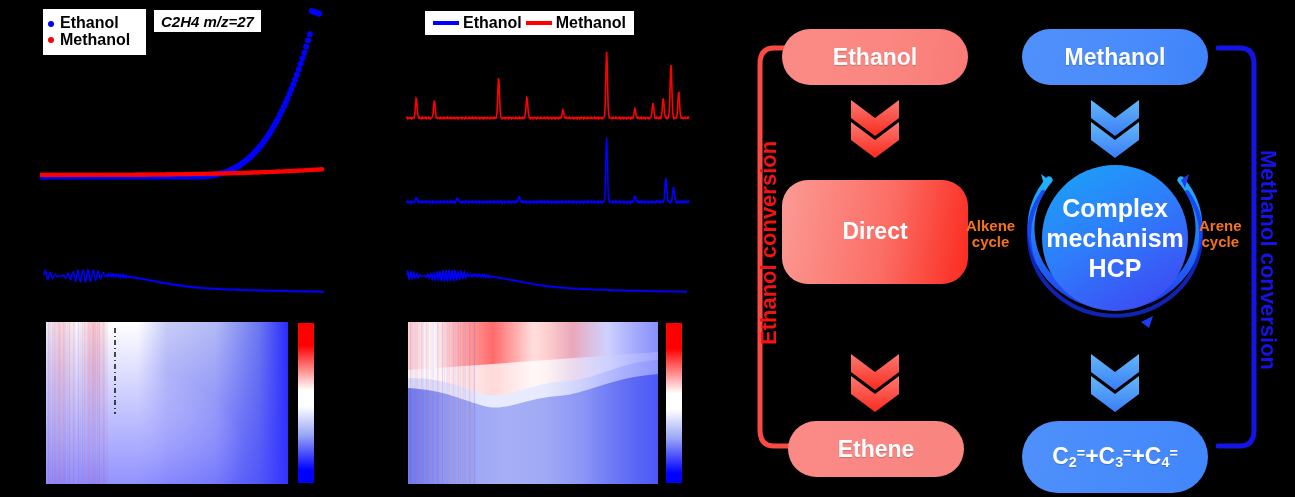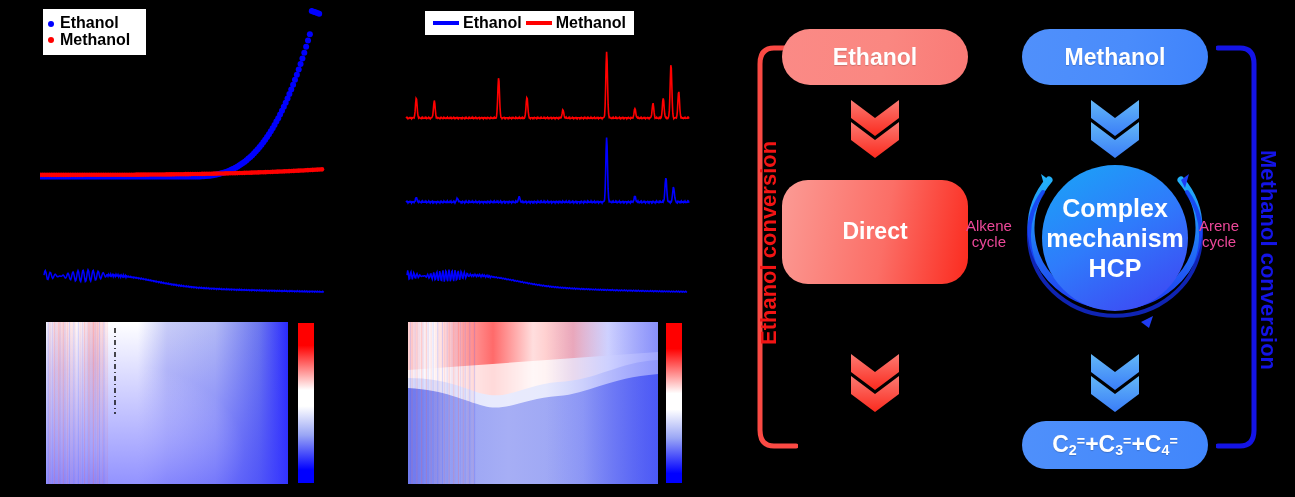--- a/index.html
+++ b/index.html
@@ -50,21 +50,21 @@
     display:flex;align-items:center;justify-content:center;
     color:#fff;font-weight:bold;font-size:23px;line-height:1.18;text-align:center;box-sizing:border-box;
   }
   .circle-core{
     position:absolute;border-radius:50%;
     background:linear-gradient(150deg,#19a6f7 0%,#2f7bfb 48%,#4040f2 100%);
     display:flex;align-items:center;justify-content:center;
     color:#fff;font-weight:bold;font-size:25px;line-height:1.2;text-align:center;
   }
   .cyc-label{
-    position:absolute;color:#ec4899;font-weight:normal;font-size:15px;line-height:1.05;
+    position:absolute;color:#f97316;font-weight:bold;font-size:15px;line-height:1.05;
     text-align:center;white-space:nowrap;
   }
   .vert-label{
     position:absolute;font-weight:bold;font-size:22px;white-space:nowrap;
     transform-origin:0 0;
   }
   .vert-eth{color:#f21414;}
   .vert-met{color:#1414e6;}
   .chev{position:absolute;}
   .bracket{position:absolute;}
@@ -362,20 +362,21 @@
     <div class="legend-row">
       <span class="legend-dot" style="background:#0000ff"></span>
       <span class="legend-label">Ethanol</span>
     </div>
     <div class="legend-row">
       <span class="legend-dot" style="background:#ff0000"></span>
       <span class="legend-label">Methanol</span>
     </div>
   </div>
 
+  <div class="tag-box" style="left:153px;top:9px;height:24px;">C2H4 m/z=27</div>
 
   <div class="panel" style="left:400px;top:40px;width:295px;height:170px;">
     <svg width="295" height="170" viewBox="0 0 295 170">
       <rect x="0" y="0" width="295" height="170" fill="#000"></rect>
       <path id="spec-red" fill="none" stroke="#ff0000" stroke-width="1.6" d="M6.0,78.0L6.5,77.5L7.0,78.0L7.5,77.6L8.0,78.7L8.5,78.1L9.0,78.3L9.5,77.7L10.0,77.5L10.5,78.2L11.1,77.9L11.6,78.8L12.1,77.8L12.6,78.0L13.1,77.6L13.6,77.6L14.1,77.9L14.6,75.5L15.1,71.4L15.6,63.3L16.1,58.5L16.6,59.3L17.1,65.8L17.6,73.0L18.1,76.1L18.6,77.9L19.1,77.2L19.6,77.9L20.1,78.0L20.7,78.3L21.2,78.6L21.7,77.6L22.2,78.0L22.7,77.3L23.2,78.3L23.7,78.2L24.2,78.3L24.7,78.3L25.2,77.3L25.7,78.0L26.2,77.6L26.7,78.6L27.2,78.3L27.7,78.0L28.2,77.9L28.7,77.3L29.2,78.3L29.8,77.9L30.3,78.7L30.8,78.0L31.3,77.7L31.8,77.6L32.3,76.5L32.8,75.2L33.3,69.7L33.8,64.2L34.3,60.5L34.8,63.3L35.3,69.6L35.8,74.4L36.3,77.8L36.8,77.7L37.3,78.2L37.8,77.5L38.3,77.7L38.8,78.2L39.4,78.1L39.9,78.7L40.4,77.6L40.9,78.0L41.4,77.5L41.9,78.0L42.4,78.5L42.9,78.1L43.4,78.4L43.9,77.3L44.4,78.0L44.9,77.7L45.4,78.3L45.9,78.5L46.4,77.9L46.9,78.1L47.4,77.2L47.9,78.2L48.4,78.0L49.0,78.5L49.5,78.3L50.0,77.5L50.5,78.0L51.0,77.4L51.5,78.5L52.0,78.2L52.5,78.3L53.0,78.0L53.5,77.4L54.0,78.1L54.5,77.7L55.0,78.7L55.5,78.0L56.0,78.1L56.5,77.7L57.0,77.4L57.5,78.4L58.1,78.0L58.6,78.7L59.1,77.7L59.6,77.8L60.1,77.7L60.6,77.7L61.1,78.6L61.6,78.0L62.1,78.5L62.6,77.4L63.1,77.8L63.6,77.9L64.1,78.1L64.6,78.7L65.1,77.8L65.6,78.2L66.1,77.3L66.6,78.0L67.1,78.2L67.7,78.2L68.2,78.5L68.7,77.5L69.2,78.0L69.7,77.4L70.2,78.3L70.7,78.4L71.2,78.1L71.7,78.2L72.2,77.2L72.7,78.1L73.2,77.7L73.7,78.6L74.2,78.3L74.7,77.8L75.2,77.9L75.7,77.3L76.2,78.4L76.8,78.0L77.3,78.6L77.8,78.0L78.3,77.6L78.8,77.9L79.3,77.5L79.8,78.7L80.3,78.0L80.8,78.3L81.3,77.7L81.8,77.5L82.3,78.1L82.8,77.9L83.3,78.8L83.8,77.8L84.3,78.0L84.8,77.5L85.3,77.7L85.8,78.4L86.4,78.0L86.9,78.6L87.4,77.5L87.9,77.9L88.4,77.6L88.9,78.0L89.4,78.6L89.9,78.0L90.4,78.3L90.9,77.3L91.4,78.0L91.9,77.9L92.4,78.3L92.9,78.5L93.4,77.7L93.9,78.1L94.4,77.3L94.9,78.2L95.4,78.1L96.0,78.1L96.5,76.8L97.0,71.5L97.5,61.9L98.0,47.0L98.5,38.2L99.0,41.0L99.5,54.3L100.0,67.3L100.5,74.0L101.0,77.5L101.5,77.7L102.0,78.7L102.5,78.0L103.0,77.8L103.5,77.8L104.0,77.5L104.5,78.5L105.0,78.0L105.6,78.6L106.1,77.7L106.6,77.7L107.1,77.8L107.6,77.8L108.1,78.7L108.6,77.9L109.1,78.3L109.6,77.4L110.1,77.7L110.6,78.1L111.1,78.1L111.6,78.7L112.1,77.6L112.6,78.0L113.1,77.4L113.6,78.0L114.1,78.4L114.7,78.1L115.2,78.5L115.7,77.3L116.2,78.0L116.7,77.6L117.2,78.3L117.7,78.5L118.2,77.9L118.7,78.1L119.2,77.2L119.7,78.2L120.2,77.9L120.7,78.5L121.2,78.3L121.7,77.6L122.2,78.0L122.7,77.3L123.2,78.5L123.7,78.1L124.3,78.3L124.8,77.2L125.3,74.4L125.8,69.7L126.3,61.9L126.8,57.9L127.3,58.8L127.8,65.8L128.3,72.2L128.8,75.7L129.3,77.9L129.8,77.9L130.3,78.7L130.8,77.8L131.3,77.9L131.8,77.6L132.3,77.7L132.8,78.6L133.4,78.0L133.9,78.5L134.4,77.4L134.9,77.8L135.4,77.8L135.9,78.1L136.4,78.7L136.9,77.8L137.4,78.2L137.9,77.3L138.4,78.0L138.9,78.1L139.4,78.3L139.9,78.5L140.4,77.5L140.9,78.0L141.4,77.4L141.9,78.3L142.4,78.3L143.0,78.2L143.5,78.2L144.0,77.3L144.5,78.1L145.0,77.7L145.5,78.6L146.0,78.3L146.5,77.9L147.0,77.9L147.5,77.3L148.0,78.3L148.5,77.9L149.0,78.6L149.5,78.0L150.0,77.7L150.5,77.8L151.0,77.5L151.5,78.6L152.0,78.0L152.6,78.4L153.1,77.7L153.6,77.5L154.1,78.0L154.6,77.8L155.1,78.8L155.6,77.9L156.1,78.1L156.6,77.5L157.1,77.7L157.6,78.3L158.1,78.1L158.6,78.7L159.1,77.5L159.6,77.9L160.1,77.5L160.6,77.8L161.1,77.7L161.7,75.6L162.2,73.2L162.7,69.8L163.2,70.3L163.7,72.4L164.2,75.7L164.7,77.6L165.2,77.5L165.7,78.0L166.2,77.2L166.7,78.2L167.2,78.1L167.7,78.4L168.2,78.3L168.7,77.5L169.2,78.0L169.7,77.4L170.2,78.6L170.7,78.2L171.3,78.2L171.8,77.9L172.3,77.3L172.8,78.1L173.3,77.8L173.8,78.7L174.3,78.0L174.8,77.9L175.3,77.7L175.8,77.5L176.3,78.5L176.8,78.0L177.3,78.7L177.8,77.7L178.3,77.7L178.8,77.8L179.3,77.8L179.8,78.7L180.3,77.9L180.9,78.4L181.4,77.4L181.9,77.7L182.4,78.0L182.9,78.1L183.4,78.7L183.9,77.7L184.4,78.1L184.9,77.3L185.4,78.0L185.9,78.3L186.4,78.2L186.9,78.5L187.4,77.4L187.9,78.0L188.4,77.5L188.9,78.3L189.4,78.4L190.0,78.0L190.5,78.2L191.0,77.2L191.5,78.1L192.0,77.8L192.5,78.5L193.0,78.3L193.5,77.7L194.0,77.9L194.5,77.3L195.0,78.4L195.5,78.1L196.0,78.5L196.5,78.0L197.0,77.5L197.5,78.0L198.0,77.6L198.5,78.7L199.0,78.0L199.6,78.2L200.1,77.7L200.6,77.5L201.1,78.2L201.6,77.9L202.1,78.8L202.6,77.8L203.1,77.9L203.6,77.5L204.1,77.1L204.6,75.3L205.1,66.3L205.6,48.6L206.1,24.2L206.6,11.9L207.1,20.9L207.6,43.9L208.1,64.4L208.6,73.7L209.2,77.4L209.7,77.1L210.2,78.0L210.7,78.0L211.2,78.3L211.7,78.5L212.2,77.6L212.7,78.0L213.2,77.3L213.7,78.3L214.2,78.2L214.7,78.3L215.2,78.2L215.7,77.3L216.2,78.0L216.7,77.6L217.2,78.6L217.7,78.2L218.3,78.0L218.8,77.9L219.3,77.3L219.8,78.3L220.3,77.9L220.8,78.7L221.3,78.0L221.8,77.7L222.3,77.8L222.8,77.5L223.3,78.6L223.8,78.0L224.3,78.5L224.8,77.7L225.3,77.6L225.8,77.9L226.3,77.8L226.8,78.8L227.3,77.9L227.9,78.2L228.4,77.4L228.9,77.7L229.4,78.2L229.9,78.1L230.4,78.7L230.9,77.6L231.4,78.0L231.9,77.5L232.4,77.9L232.9,78.0L233.4,76.4L233.9,74.2L234.4,69.8L234.9,68.7L235.4,69.8L235.9,73.6L236.4,76.5L236.9,77.3L237.5,78.0L238.0,77.2L238.5,78.2L239.0,78.0L239.5,78.5L240.0,78.3L240.5,77.5L241.0,78.0L241.5,77.4L242.0,78.5L242.5,78.1L243.0,78.3L243.5,77.9L244.0,77.4L244.5,78.1L245.0,77.7L245.5,78.7L246.0,78.0L246.5,78.0L247.1,77.7L247.6,77.5L248.1,78.4L248.6,78.0L249.1,78.7L249.6,77.7L250.1,77.8L250.6,77.4L251.1,76.6L251.6,74.9L252.1,69.5L252.6,65.2L253.1,63.1L253.6,66.9L254.1,72.2L254.6,76.0L255.1,78.2L255.6,77.7L256.2,78.1L256.7,77.3L257.2,78.0L257.7,78.2L258.2,78.2L258.7,78.5L259.2,77.4L259.7,78.0L260.2,77.4L260.7,78.2L261.2,77.4L261.7,74.6L262.2,69.2L262.7,61.3L263.2,58.3L263.7,60.7L264.2,68.3L264.7,74.0L265.2,76.6L265.8,77.7L266.3,77.3L266.8,78.4L267.3,78.0L267.8,78.5L268.3,77.7L268.8,75.8L269.3,70.9L269.8,57.9L270.3,40.0L270.8,25.2L271.3,28.0L271.8,44.3L272.3,62.1L272.8,73.2L273.3,76.8L273.8,78.6L274.3,77.8L274.8,78.0L275.4,77.5L275.9,77.6L276.4,77.9L276.9,75.6L277.4,71.1L277.9,61.2L278.4,53.3L278.9,51.9L279.4,59.2L279.9,69.0L280.4,74.5L280.9,77.5L281.4,77.1L281.9,78.0L282.4,77.9L282.9,78.3L283.4,78.5L283.9,77.7L284.5,78.0L285.0,77.3L285.5,78.3L286.0,78.2L286.5,78.3L287.0,78.2L287.5,77.4L288.0,78.0L288.5,77.5L289.0,78.6"></path>
       <path id="spec-blue" fill="none" stroke="#0000ff" stroke-width="1.6" d="M6.0,162.0L6.5,161.4L7.0,161.9L7.5,161.5L8.0,162.9L8.5,162.1L9.0,162.3L9.5,161.6L10.0,161.3L10.5,162.2L11.1,161.9L11.6,163.0L12.1,161.8L12.6,162.0L13.1,161.5L13.6,161.6L14.1,162.5L14.6,161.5L15.1,161.2L15.6,158.4L16.1,157.7L16.6,157.7L17.1,159.5L17.6,161.6L18.1,161.5L18.6,162.3L19.1,161.1L19.6,161.9L20.1,162.0L20.7,162.3L21.2,162.7L21.7,161.5L22.2,162.0L22.7,161.1L23.2,162.3L23.7,162.3L24.2,162.3L24.7,162.3L25.2,161.2L25.7,162.0L26.2,161.5L26.7,162.7L27.2,162.3L27.7,162.1L28.2,161.9L28.7,161.1L29.2,162.3L29.8,161.8L30.3,162.8L30.8,162.0L31.3,161.7L31.8,161.8L32.3,161.3L32.8,162.7L33.3,162.0L33.8,162.7L34.3,161.6L34.8,161.5L35.3,161.9L35.8,161.8L36.3,163.0L36.8,161.9L37.3,162.3L37.8,161.3L38.3,161.6L38.8,162.3L39.4,162.1L39.9,162.9L40.4,161.5L40.9,162.0L41.4,161.3L41.9,162.0L42.4,162.6L42.9,162.1L43.4,162.5L43.9,161.1L44.4,161.9L44.9,161.6L45.4,162.4L45.9,162.6L46.4,161.8L46.9,162.2L47.4,161.0L47.9,162.2L48.4,162.0L49.0,162.6L49.5,162.4L50.0,161.4L50.5,162.0L51.0,161.2L51.5,162.6L52.0,162.2L52.5,162.4L53.0,162.0L53.5,161.2L54.0,162.1L54.5,161.6L55.0,162.9L55.5,161.8L56.0,161.2L56.5,159.7L57.0,158.2L57.5,159.0L58.1,159.2L58.6,161.4L59.1,161.1L59.6,161.6L60.1,161.6L60.6,161.7L61.1,162.8L61.6,162.0L62.1,162.6L62.6,161.3L63.1,161.7L63.6,161.9L64.1,162.1L64.6,162.9L65.1,161.7L65.6,162.2L66.1,161.1L66.6,162.0L67.1,162.3L67.7,162.3L68.2,162.7L68.7,161.3L69.2,162.0L69.7,161.3L70.2,162.4L70.7,162.5L71.2,162.1L71.7,162.3L72.2,161.1L72.7,162.1L73.2,161.7L73.7,162.7L74.2,162.4L74.7,161.8L75.2,161.9L75.7,161.1L76.2,162.5L76.8,162.0L77.3,162.7L77.8,162.0L78.3,161.5L78.8,161.9L79.3,161.4L79.8,162.8L80.3,162.0L80.8,162.4L81.3,161.6L81.8,161.4L82.3,162.1L82.8,161.8L83.3,163.0L83.8,161.8L84.3,162.1L84.8,161.4L85.3,161.6L85.8,162.5L86.4,162.1L86.9,162.8L87.4,161.4L87.9,161.8L88.4,161.5L88.9,162.0L89.4,162.7L89.9,161.9L90.4,162.4L90.9,161.1L91.4,161.9L91.9,161.9L92.4,162.4L92.9,162.7L93.4,161.6L93.9,162.1L94.4,161.1L94.9,162.3L95.4,162.2L96.0,162.4L96.5,162.3L97.0,161.2L97.5,162.0L98.0,161.4L98.5,162.7L99.0,162.3L99.5,162.2L100.0,161.9L100.5,161.1L101.0,162.3L101.5,161.8L102.0,162.9L102.5,162.0L103.0,161.8L103.5,161.7L104.0,161.3L104.5,162.6L105.0,162.0L105.6,162.7L106.1,161.6L106.6,161.6L107.1,161.8L107.6,161.7L108.1,162.9L108.6,161.9L109.1,162.4L109.6,161.3L110.1,161.6L110.6,162.1L111.1,162.1L111.6,162.9L112.1,161.6L112.6,162.0L113.1,161.3L113.6,162.0L114.1,162.5L114.7,162.2L115.2,162.6L115.7,161.2L116.2,162.0L116.7,161.5L117.2,162.1L117.7,161.6L118.2,159.5L118.7,158.1L119.2,156.1L119.7,158.1L120.2,159.5L120.7,161.7L121.2,162.1L121.7,161.5L122.2,161.9L122.7,161.2L123.2,162.6L123.7,162.1L124.3,162.5L124.8,162.0L125.3,161.3L125.8,162.0L126.3,161.6L126.8,162.9L127.3,162.1L127.8,162.2L128.3,161.6L128.8,161.3L129.3,162.4L129.8,161.9L130.3,162.9L130.8,161.7L131.3,161.8L131.8,161.5L132.3,161.7L132.8,162.7L133.4,162.0L133.9,162.7L134.4,161.3L134.9,161.7L135.4,161.8L135.9,162.1L136.4,162.9L136.9,161.8L137.4,162.3L137.9,161.1L138.4,162.0L138.9,162.1L139.4,162.3L139.9,162.7L140.4,161.4L140.9,162.0L141.4,161.2L141.9,162.4L142.4,162.4L143.0,162.2L143.5,162.3L144.0,161.1L144.5,162.1L145.0,161.6L145.5,162.7L146.0,162.3L146.5,161.9L147.0,161.9L147.5,161.1L148.0,162.4L148.5,161.9L149.0,162.8L149.5,162.0L150.0,161.6L150.5,161.8L151.0,161.4L151.5,162.8L152.0,162.0L152.6,162.5L153.1,161.6L153.6,161.4L154.1,162.0L154.6,161.8L155.1,163.0L155.6,161.8L156.1,162.2L156.6,161.3L157.1,161.6L157.6,162.4L158.1,162.1L158.6,162.8L159.1,161.4L159.6,161.9L160.1,161.4L160.6,162.0L161.1,162.7L161.7,162.0L162.2,162.5L162.7,161.1L163.2,162.0L163.7,161.8L164.2,162.4L164.7,162.7L165.2,161.7L165.7,162.1L166.2,161.1L166.7,162.3L167.2,162.1L167.7,162.5L168.2,162.3L168.7,161.3L169.2,162.0L169.7,161.3L170.2,162.7L170.7,162.2L171.3,162.3L171.8,161.9L172.3,161.2L172.8,162.2L173.3,161.7L173.8,162.9L174.3,162.0L174.8,161.9L175.3,161.7L175.8,161.3L176.3,162.6L176.8,162.0L177.3,162.8L177.8,161.6L178.3,161.7L178.8,161.7L179.3,161.7L179.8,162.9L180.3,161.9L180.9,162.5L181.4,161.3L181.9,161.7L182.4,162.0L182.9,162.1L183.4,162.9L183.9,161.6L184.4,162.1L184.9,161.2L185.4,162.0L185.9,162.4L186.4,162.2L186.9,162.6L187.4,161.2L187.9,162.0L188.4,161.4L188.9,162.4L189.4,162.5L190.0,162.0L190.5,162.2L191.0,161.0L191.5,162.2L192.0,161.8L192.5,162.7L193.0,162.4L193.5,161.7L194.0,161.9L194.5,161.2L195.0,162.6L195.5,162.1L196.0,162.6L196.5,162.0L197.0,161.4L197.5,161.9L198.0,161.5L198.5,162.9L199.0,162.0L199.6,162.3L200.1,161.6L200.6,161.4L201.1,162.3L201.6,161.9L202.1,163.0L202.6,161.7L203.1,161.9L203.6,161.4L204.1,161.1L204.6,159.5L205.1,150.6L205.6,133.5L206.1,109.4L206.6,97.5L207.1,106.2L207.6,128.8L208.1,148.9L208.6,157.8L209.2,161.5L209.7,161.0L210.2,162.0L210.7,162.0L211.2,162.4L211.7,162.7L212.2,161.5L212.7,162.0L213.2,161.2L213.7,162.4L214.2,162.3L214.7,162.3L215.2,162.3L215.7,161.2L216.2,162.0L216.7,161.5L217.2,162.7L217.7,162.3L218.3,162.0L218.8,161.9L219.3,161.1L219.8,162.3L220.3,161.9L220.8,162.8L221.3,162.0L221.8,161.7L222.3,161.7L222.8,161.4L223.3,162.7L223.8,162.0L224.3,162.6L224.8,161.6L225.3,161.5L225.8,161.9L226.3,161.8L226.8,163.0L227.3,161.9L227.9,162.3L228.4,161.3L228.9,161.7L229.4,162.3L229.9,162.1L230.4,162.9L230.9,161.5L231.4,162.0L231.9,161.3L232.4,162.0L232.9,162.3L233.4,161.1L233.9,160.0L234.4,156.6L234.9,156.4L235.4,156.8L235.9,159.5L236.4,161.4L236.9,161.4L237.5,162.1L238.0,161.0L238.5,162.3L239.0,162.0L239.5,162.6L240.0,162.3L240.5,161.4L241.0,162.0L241.5,161.3L242.0,162.7L242.5,162.2L243.0,162.4L243.5,161.9L244.0,161.2L244.5,162.1L245.0,161.7L245.5,162.9L246.0,162.0L246.5,162.0L247.1,161.6L247.6,161.3L248.1,162.5L248.6,162.0L249.1,162.9L249.6,161.6L250.1,161.7L250.6,161.6L251.1,161.7L251.6,162.8L252.1,162.0L252.6,162.5L253.1,161.3L253.6,161.7L254.1,161.9L254.6,162.1L255.1,162.9L255.6,161.7L256.2,162.2L256.7,161.1L257.2,162.0L257.7,162.3L258.2,162.3L258.7,162.6L259.2,161.3L259.7,162.0L260.2,161.3L260.7,162.4L261.2,162.5L261.7,162.1L262.2,162.2L262.7,161.0L263.2,161.9L263.7,160.7L264.2,158.9L264.7,152.3L265.2,143.3L265.8,138.2L266.3,140.0L266.8,149.4L267.3,156.3L267.8,161.0L268.3,161.6L268.8,161.4L269.3,161.9L269.8,161.5L270.3,162.9L270.8,162.0L271.3,162.0L271.8,159.8L272.3,156.2L272.8,151.6L273.3,147.0L273.8,148.4L274.3,151.8L274.8,157.3L275.4,159.8L275.9,161.3L276.4,162.5L276.9,162.1L277.4,162.8L277.9,161.4L278.4,161.8L278.9,161.5L279.4,162.1L279.9,162.7L280.4,161.9L280.9,162.4L281.4,161.1L281.9,162.0L282.4,161.9L282.9,162.4L283.4,162.7L283.9,161.6L284.5,162.1L285.0,161.1L285.5,162.3L286.0,162.2L286.5,162.4L287.0,162.3L287.5,161.2L288.0,162.0L288.5,161.4L289.0,162.7"></path>
     </svg>
   </div>
 
   <div class="legend-box-h" style="left:424px;top:10px;height:26px;">
@@ -684,17 +685,18 @@
 
   <svg class="chev" style="left:849px;top:352px;width:52px;height:60px;" viewBox="0 0 52 60">
     <path d="M2,2 L26,20 L50,2 L50,20 L26,38 L2,20 Z" fill="url(#cr1)"></path>
     <path d="M2,24 L26,42 L50,24 L50,42 L26,60 L2,42 Z" fill="url(#cr1)"></path>
   </svg>
   <svg class="chev" style="left:1089px;top:352px;width:52px;height:60px;" viewBox="0 0 52 60">
     <path d="M2,2 L26,20 L50,2 L50,20 L26,38 L2,20 Z" fill="url(#cb1)"></path>
     <path d="M2,24 L26,42 L50,24 L50,42 L26,60 L2,42 Z" fill="url(#cb1)"></path>
   </svg>
 
-  <div class="pill pill-olefins" style="left:1022px;top:421px;width:186px;height:48px;">
+  <div class="pill pill-ethene" style="left:788px;top:421px;width:176px;height:56px;">Ethene</div>
+  <div class="pill pill-olefins" style="left:1022px;top:421px;width:186px;height:72px;">
     <span>C<sub>2</sub><sup>=</sup>+C<sub>3</sub><sup>=</sup>+C<sub>4</sub><sup>=</sup></span>
   </div>
 
 </div>
 
 </body></html>

